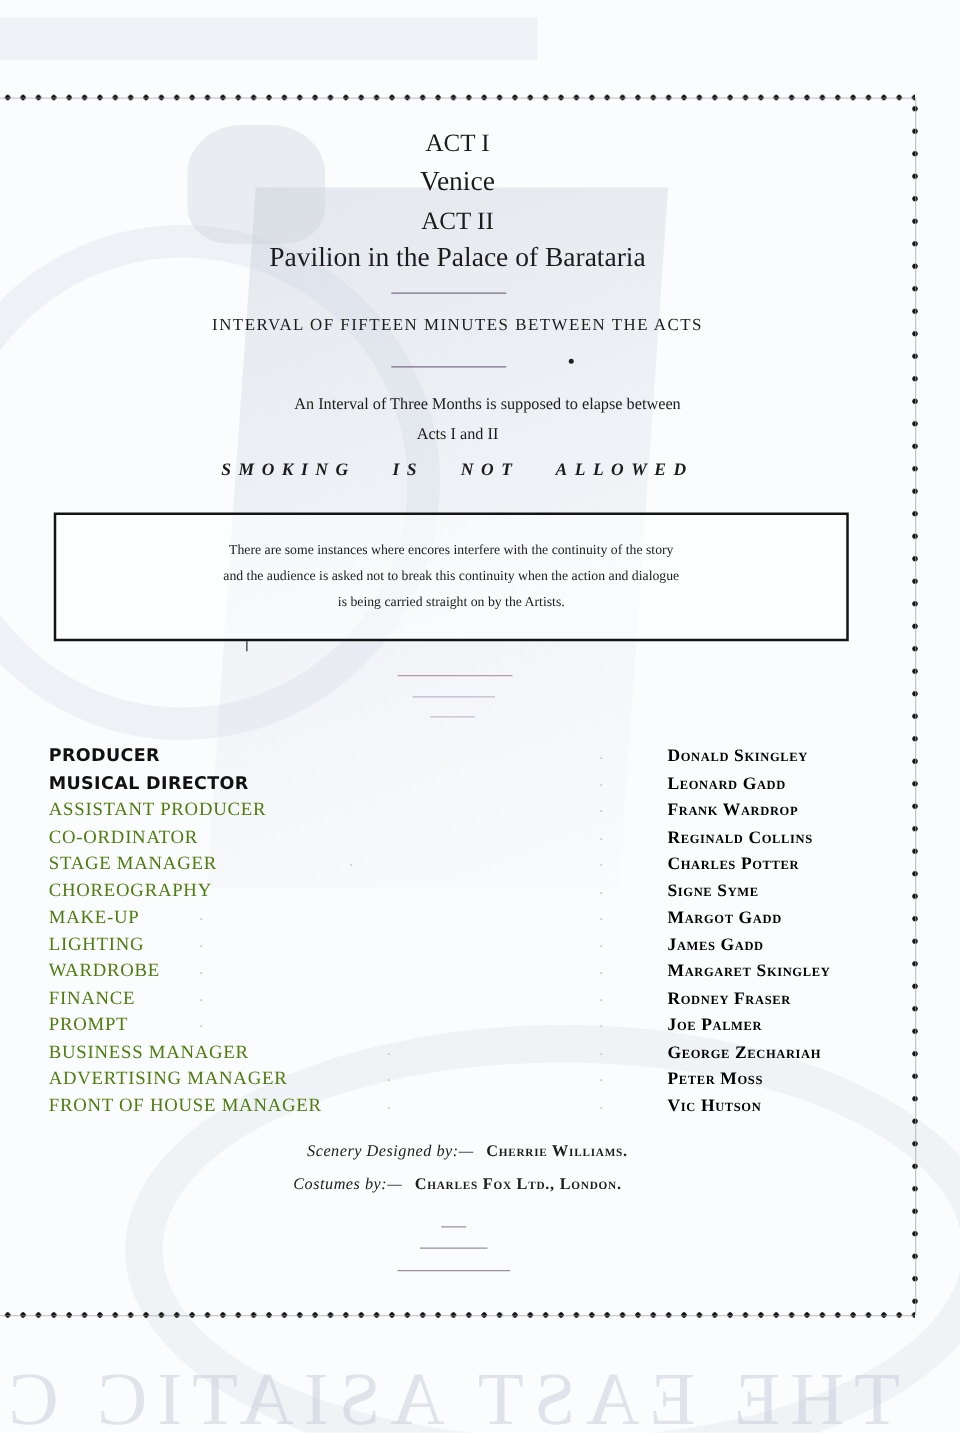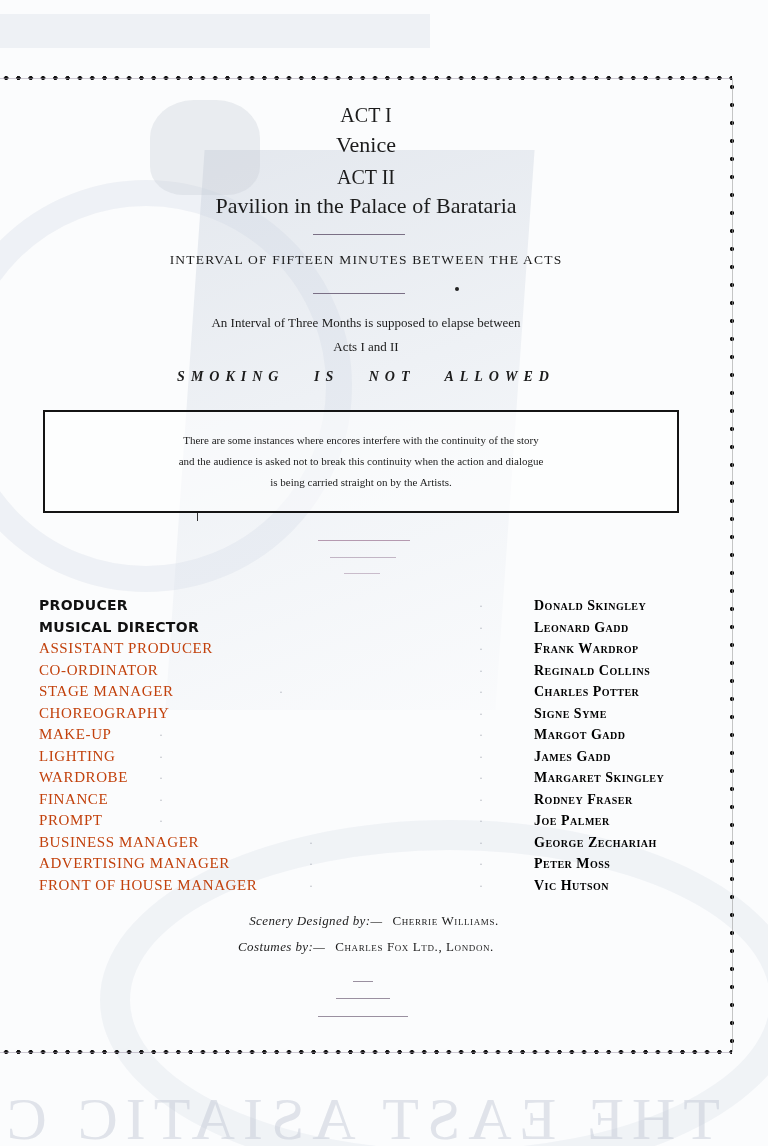--- a/index.html
+++ b/index.html
@@ -169,21 +169,21 @@
     .credit-row {
       position: relative;
       height: 21.5px;
     }
     .role {
       position: absolute;
       left: 0;
       top: 0;
       font-size: 15px;
       letter-spacing: 0.6px;
-      color: #c2410c;
+      color: #4d7c0f;
       white-space: nowrap;
     }
     .role.bold {
       font-family: "DejaVu Sans", "Liberation Sans", sans-serif;
       font-weight: bold;
       font-size: 14px;
       letter-spacing: 0.3px;
       color: #111;
     }
     .leader {
@@ -207,21 +207,21 @@
       font-size: 13px;
     }
     .credit-line .lbl {
       font-style: italic;
       font-weight: normal;
       letter-spacing: 0.4px;
       margin-top: 20px;
     }
     .credit-line .val {
       font-variant: small-caps;
-      font-weight: normal;
+      font-weight: bold;
       letter-spacing: 0.6px;
       margin-left: 10px;
       margin-top: 28px;
     }
   </style>
 </head>
 <body>
 
 <div class="ghost ghost-top"></div>
 <div class="ghost ghost-circle"></div>
@@ -241,21 +241,21 @@
 <div class="center act-label" style="top:166px;">ACT II</div>
 <div class="center act-place" style="top:193px;">Pavilion in the Palace of Barataria</div>
 
 <div class="rule" style="left:313px; top:234px; width:92px;"></div>
 
 <div class="center interval" style="top:252px;">INTERVAL OF FIFTEEN MINUTES BETWEEN THE ACTS</div>
 
 <div class="rule" style="left:313px; top:293px; width:92px;"></div>
 <div style="position:absolute; left:455px; top:287px; width:4px; height:4px; border-radius:50%; background:#222;"></div>
 
-<div class="center small-note" style="top:315px;">An Interval of Three Months is supposed to elapse between</div>
+<div class="center small-note" style="top:315px;padding-left:24px;">An Interval of Three Months is supposed to elapse between</div>
 <div class="center small-note" style="top:339px;">Acts I and II</div>
 
 <div class="center smoking" style="top:369px;">SMOKING IS NOT ALLOWED</div>
 
 <div class="notice-box">
   <div>There are some instances where encores interfere with the continuity of the story</div>
   <div>and the audience is asked not to break this continuity when the action and dialogue</div>
   <div>is being carried straight on by the Artists.</div>
 </div>
 <div class="notice-tick"></div>

